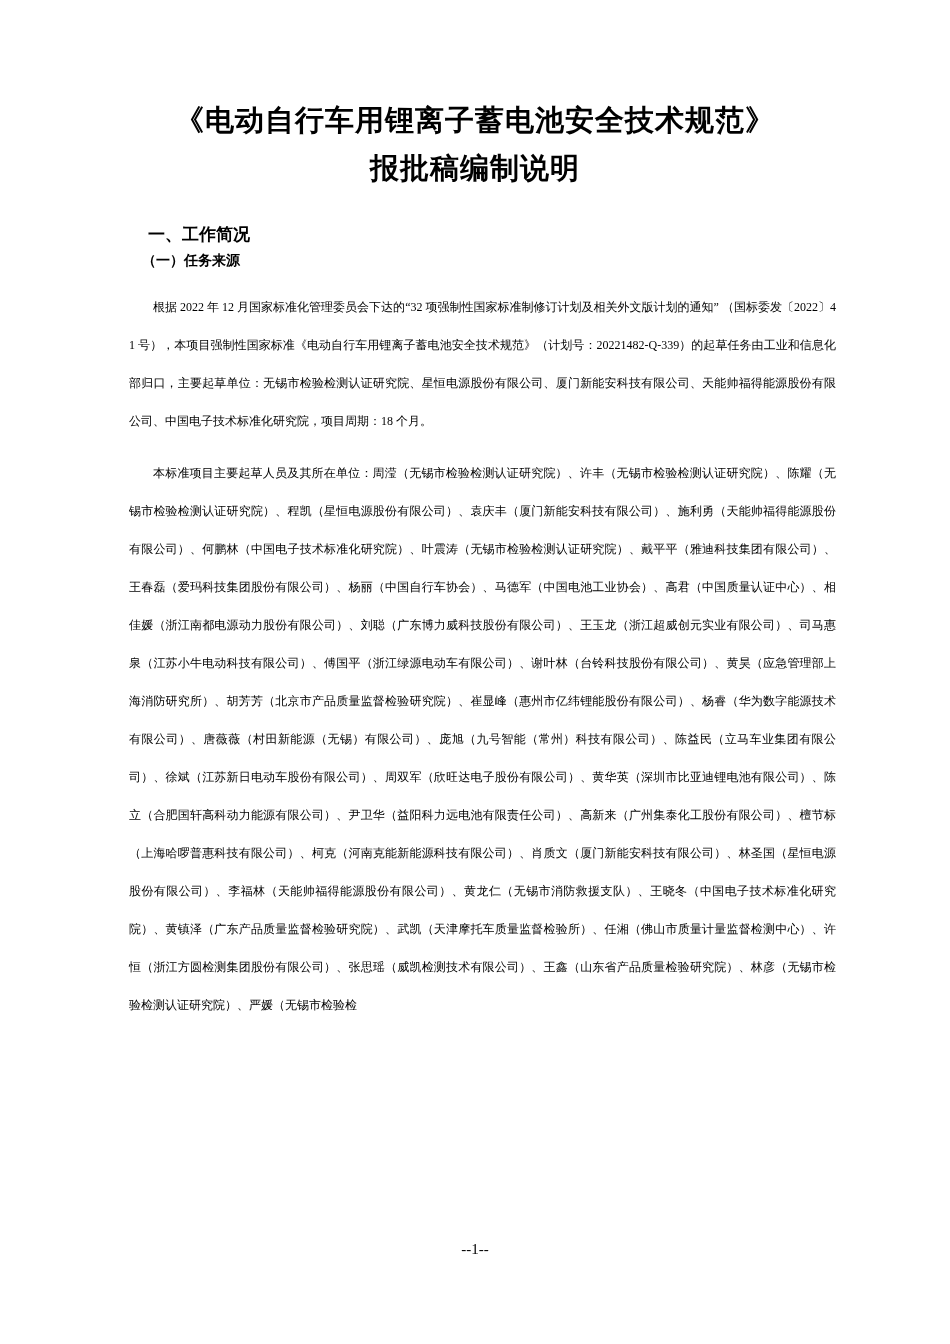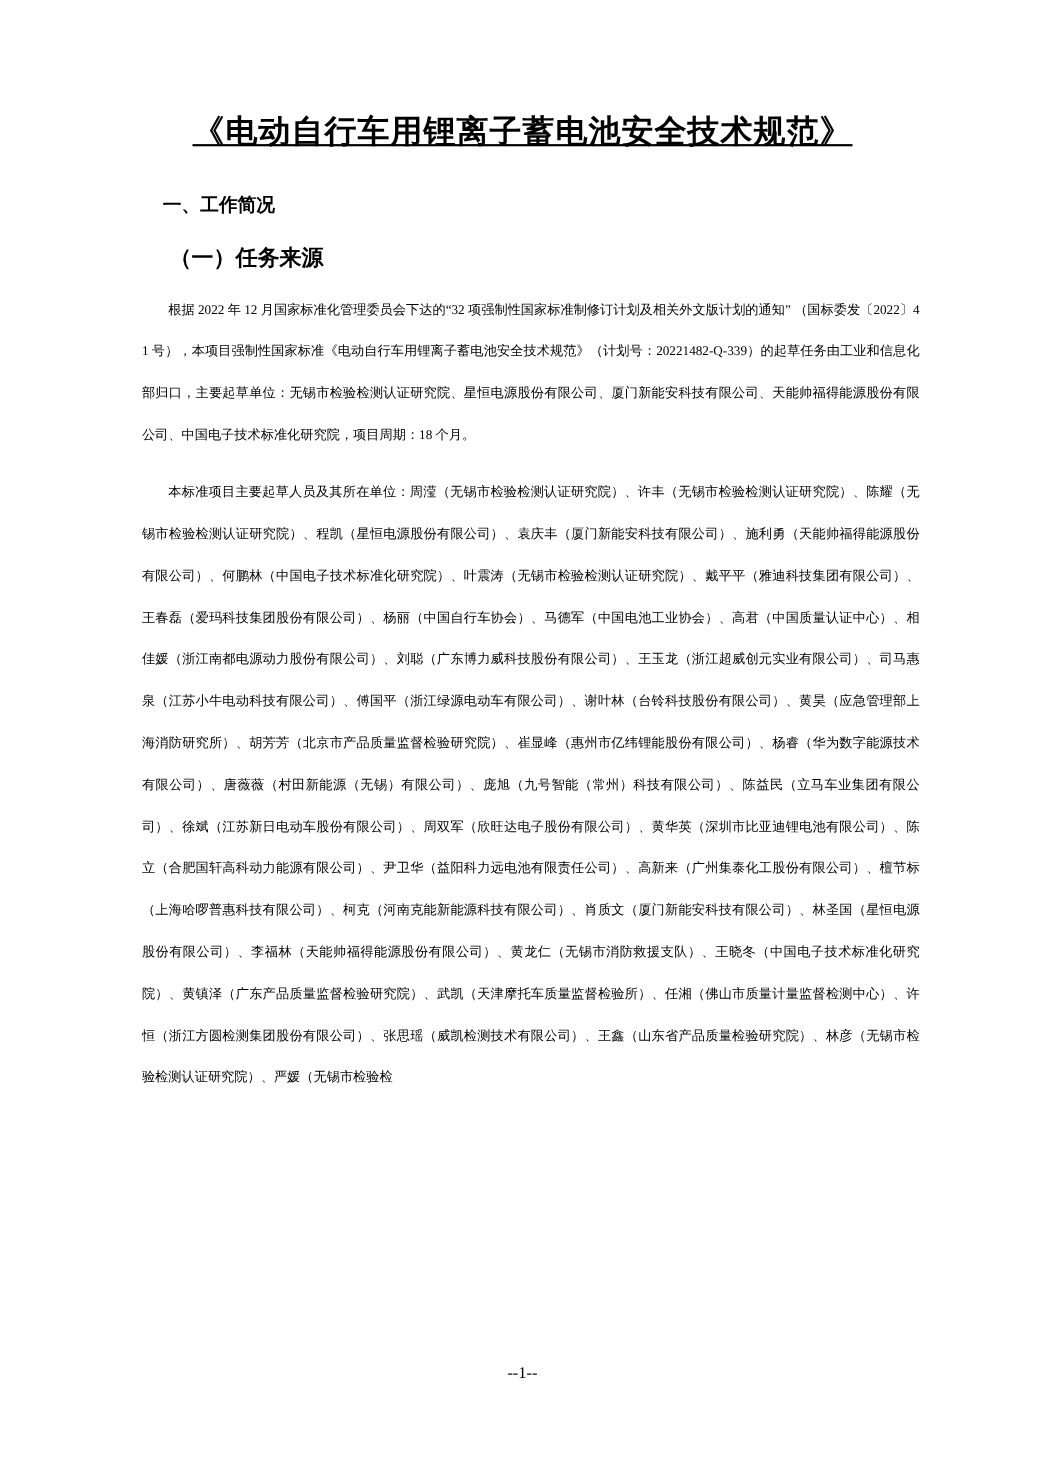--- a/index.html
+++ b/index.html
@@ -23,35 +23,33 @@
     margin: 0;
     text-align: center;
     font-family: "Liberation Sans", "DejaVu Sans", sans-serif;
     font-weight: bold;
     font-size: 29px;
     line-height: 48px;
     letter-spacing: 1px;
   }
   .title-line {
     display: block;
-    text-decoration: underline;
   }
   .heading-l1 {
     margin-top: 30px;
     font-family: Liberation Sans, sans-serif;
     font-weight: bold;
     font-size: 17px;
     line-height: 26px;
     text-indent: 2em;
   }
   .heading-l2 {
-    margin-top: 22px;
-    font-family: Liberation Serif, serif;
+    font-family: Liberation Mono, monospace;
     font-weight: bold;
-    font-size: 20px;
+    font-size: 14px;
     line-height: 26px;
     text-indent: 2em;
   }
   .body-para {
     margin: 14px 0 0 15px;
     font-size: 12px;
     line-height: 38px;
     text-align: justify;
     text-indent: 2em;
     word-break: break-all;
@@ -67,20 +65,21 @@
     font-family: "Liberation Serif", "DejaVu Serif", serif;
   }
 </style>
 </head>
 <body>
 
 <div class="page">
 
   <h1 class="doc-title">
     <span class="title-line">《电动自行车用锂离子蓄电池安全技术规范》</span>
+    <span class="title-line">报批稿编制说明</span>
   </h1>
 
   <div class="heading-l1">一、工作简况</div>
 
   <div class="heading-l2">（一）任务来源</div>
 
   <p class="body-para">根据 2022 年 12 月国家标准化管理委员会下达的“32 项强制性国家标准制修订计划及相关外文版计划的通知” （国标委发〔2022〕41 号），本项目强制性国家标准《电动自行车用锂离子蓄电池安全技术规范》（计划号：20221482-Q-339）的起草任务由工业和信息化部归口，主要起草单位：无锡市检验检测认证研究院、星恒电源股份有限公司、厦门新能安科技有限公司、天能帅福得能源股份有限公司、中国电子技术标准化研究院，项目周期：18 个月。</p>
 
 
   <p class="body-para">本标准项目主要起草人员及其所在单位：周滢（无锡市检验检测认证研究院）、许丰（无锡市检验检测认证研究院）、陈耀（无锡市检验检测认证研究院）、程凯（星恒电源股份有限公司）、袁庆丰（厦门新能安科技有限公司）、施利勇（天能帅福得能源股份有限公司）、何鹏林（中国电子技术标准化研究院）、叶震涛（无锡市检验检测认证研究院）、戴平平（雅迪科技集团有限公司）、王春磊（爱玛科技集团股份有限公司）、杨丽（中国自行车协会）、马德军（中国电池工业协会）、高君（中国质量认证中心）、相佳媛（浙江南都电源动力股份有限公司）、刘聪（广东博力威科技股份有限公司）、王玉龙（浙江超威创元实业有限公司）、司马惠泉（江苏小牛电动科技有限公司）、傅国平（浙江绿源电动车有限公司）、谢叶林（台铃科技股份有限公司）、黄昊（应急管理部上海消防研究所）、胡芳芳（北京市产品质量监督检验研究院）、崔显峰（惠州市亿纬锂能股份有限公司）、杨睿（华为数字能源技术有限公司）、唐薇薇（村田新能源（无锡）有限公司）、庞旭（九号智能（常州）科技有限公司）、陈益民（立马车业集团有限公司）、徐斌（江苏新日电动车股份有限公司）、周双军（欣旺达电子股份有限公司）、黄华英（深圳市比亚迪锂电池有限公司）、陈立（合肥国轩高科动力能源有限公司）、尹卫华（益阳科力远电池有限责任公司）、高新来（广州集泰化工股份有限公司）、檀节标（上海哈啰普惠科技有限公司）、柯克（河南克能新能源科技有限公司）、肖质文（厦门新能安科技有限公司）、林圣国（星恒电源股份有限公司）、李福林（天能帅福得能源股份有限公司）、黄龙仁（无锡市消防救援支队）、王晓冬（中国电子技术标准化研究院）、黄镇泽（广东产品质量监督检验研究院）、武凯（天津摩托车质量监督检验所）、任湘（佛山市质量计量监督检测中心）、许恒（浙江方圆检测集团股份有限公司）、张思瑶（威凯检测技术有限公司）、王鑫（山东省产品质量检验研究院）、林彦（无锡市检验检测认证研究院）、严媛（无锡市检验检</p>

